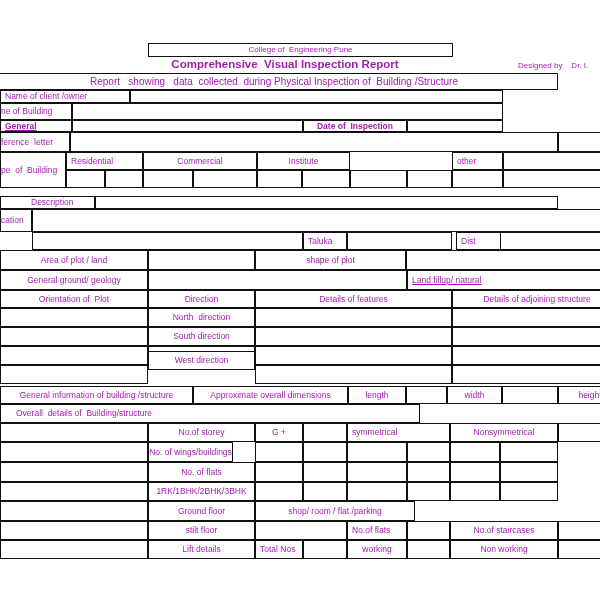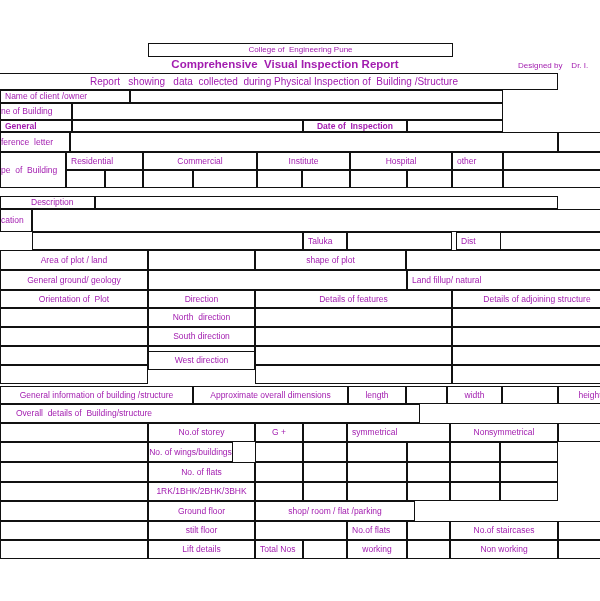--- a/index.html
+++ b/index.html
@@ -5,21 +5,21 @@
   html,body{margin:0;padding:0;background:#fff;}
   .sheet{position:relative;width:600px;height:601px;background:#ffffff;overflow:hidden;
          font-family:"Liberation Sans",sans-serif;color:#a21caf;}
   .c{position:absolute;box-sizing:border-box;border:1px solid #111;background:#fff;
      display:flex;align-items:center;justify-content:center;font-size:8.5px;
      white-space:pre;overflow:hidden;line-height:1;}
   .t{position:absolute;box-sizing:border-box;display:flex;align-items:center;justify-content:center;
      font-size:8.5px;white-space:pre;overflow:hidden;line-height:1;}
   .l{justify-content:flex-start;padding-left:4px;}
   .p0{padding-left:0;}
-  .p8{}
+  .p8{text-decoration:underline;}
   .p15{padding-left:15px;}
   .p30{padding-left:30px;}
   .b{font-weight:bold;}
   .title{font-size:11.5px;font-weight:bold;}
   .report{font-size:10px;}
   .small{font-size:8px;}
 </style>
 </head>
 <body>
 
@@ -42,21 +42,20 @@
   <div class="c" style="left:407px;top:120px;width:96px;height:12px"></div>
 
   <div class="c l p0" style="left:0px;top:132px;width:70px;height:20px">ference  letter</div>
   <div class="c" style="left:70px;top:132px;width:488px;height:20px"></div>
   <div class="c" style="left:558px;top:132px;width:44px;height:20px"></div>
 
   <div class="c l p0" style="left:0px;top:152px;width:66px;height:36px">pe  of  Building</div>
   <div class="c l" style="left:66px;top:152px;width:77px;height:18px">Residential</div>
   <div class="c" style="left:143px;top:152px;width:114px;height:18px">Commercial</div>
   <div class="c" style="left:257px;top:152px;width:93px;height:18px">Institute</div>
-  <div class="c" style="left:350px;top:152px;width:102px;height:18px">Hospital</div>
   <div class="c l" style="left:452px;top:152px;width:51px;height:18px">other</div>
   <div class="c" style="left:503px;top:152px;width:99px;height:18px"></div>
 
   <div class="c" style="left:66px;top:170px;width:39px;height:18px"></div>
   <div class="c" style="left:105px;top:170px;width:38px;height:18px"></div>
   <div class="c" style="left:143px;top:170px;width:50px;height:18px"></div>
   <div class="c" style="left:193px;top:170px;width:64px;height:18px"></div>
   <div class="c" style="left:257px;top:170px;width:45px;height:18px"></div>
   <div class="c" style="left:302px;top:170px;width:48px;height:18px"></div>
   <div class="c" style="left:350px;top:170px;width:57px;height:18px"></div>

